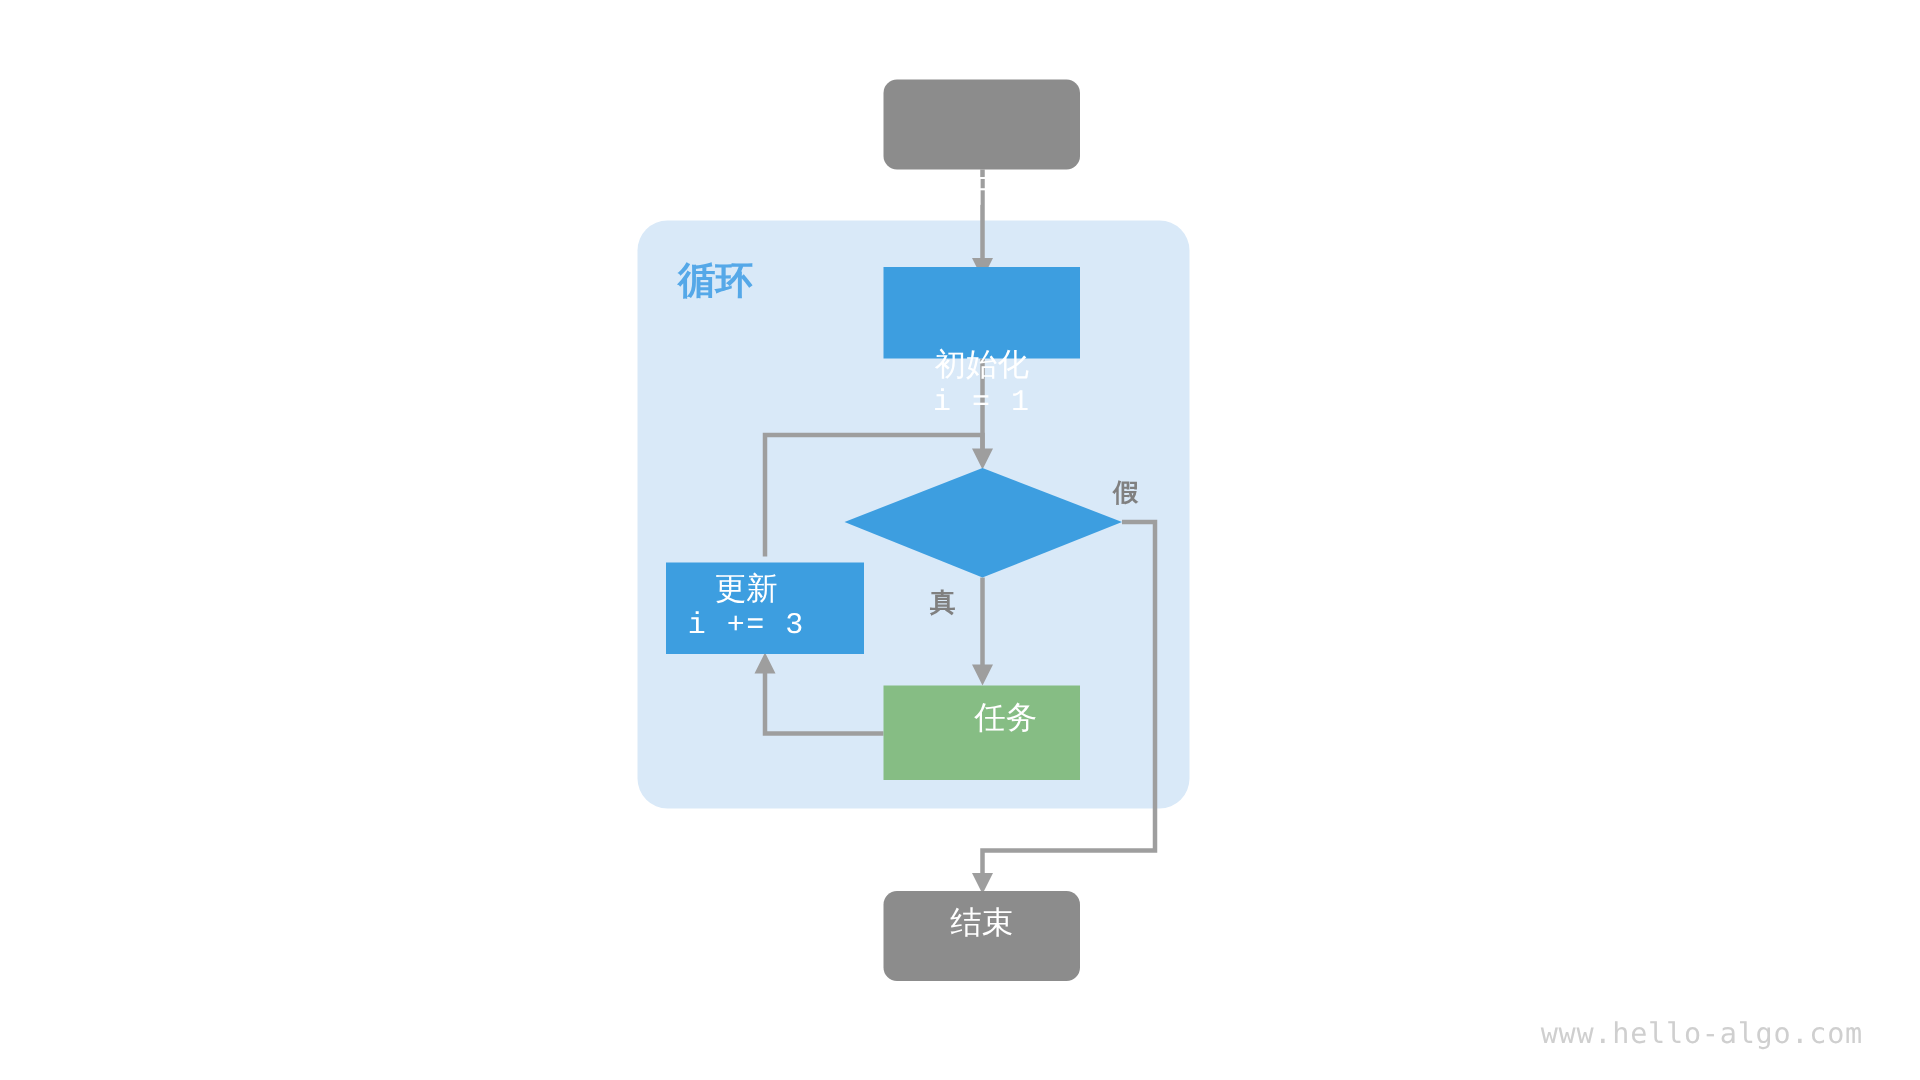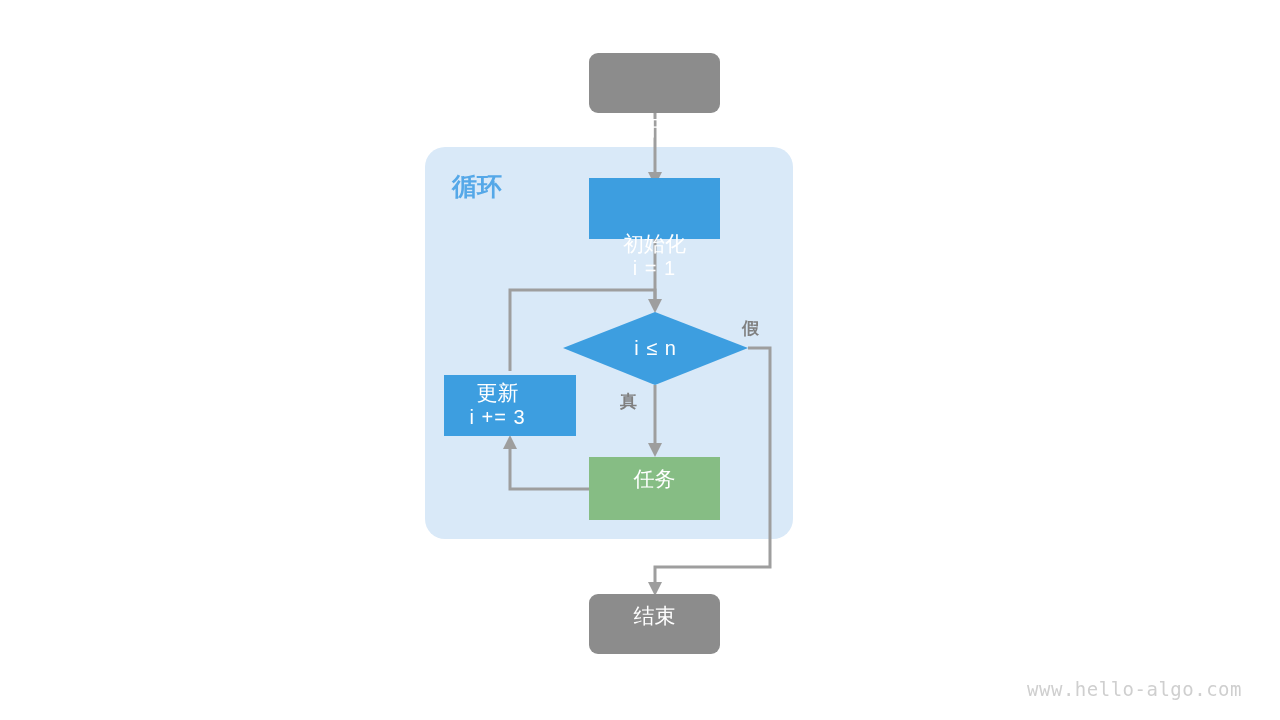--- a/index.html
+++ b/index.html
@@ -35,21 +35,21 @@
     color: #ffffff;
     text-align: center;
     pointer-events: none;
     line-height: 1.18;
   }
   .cjk {
     font-family: "Liberation Sans", "DejaVu Sans", sans-serif;
     font-size: 21px;
   }
   .mono {
-    font-family: Liberation Sans, sans-serif;
+    font-family: Liberation Mono, monospace;
     font-size: 20px;
     letter-spacing: 1px;
   }
   .edge-label {
     position: absolute;
     color: #808080;
     font-family: "Liberation Sans", "DejaVu Sans", sans-serif;
     font-size: 17px;
     font-weight: bold;
   }
@@ -120,30 +120,27 @@
 
   <div class="node-text" style="left:589px; top:53px; width:143px; height:60px;margin-top:45px;">
     <span class="cjk">开始</span>
   </div>
 
   <div class="node-text" style="left:589px; top:178px; width:131px; height:61px;margin-top:48px;">
     <span class="cjk">初始化</span>
     <span class="mono">i = 1</span>
   </div>
 
-  <div class="node-text" style="left:563px; top:312px; width:185px; height:73px;">
-    <span class="mono">i ≤ n</span>
-  </div>
 
   <div class="node-text" style="left:444px; top:375px; width:107px; height:61px;">
     <span class="cjk">更新</span>
     <span class="mono">i += 3</span>
   </div>
 
-  <div class="node-text" style="left:589px; top:457px; width:131px; height:45px;">
+  <div class="node-text" style="left:589px; top:457px; width:131px; height:45px;padding-left:16px;">
     <span class="cjk">任务</span>
   </div>
 
   <div class="node-text" style="left:589px; top:594px; width:131px; height:44px;">
     <span class="cjk">结束</span>
   </div>
 
   <div class="edge-label" style="left:620px; top:390px;">真</div>
 
   <div class="edge-label" style="left:742px; top:317px;">假</div>

